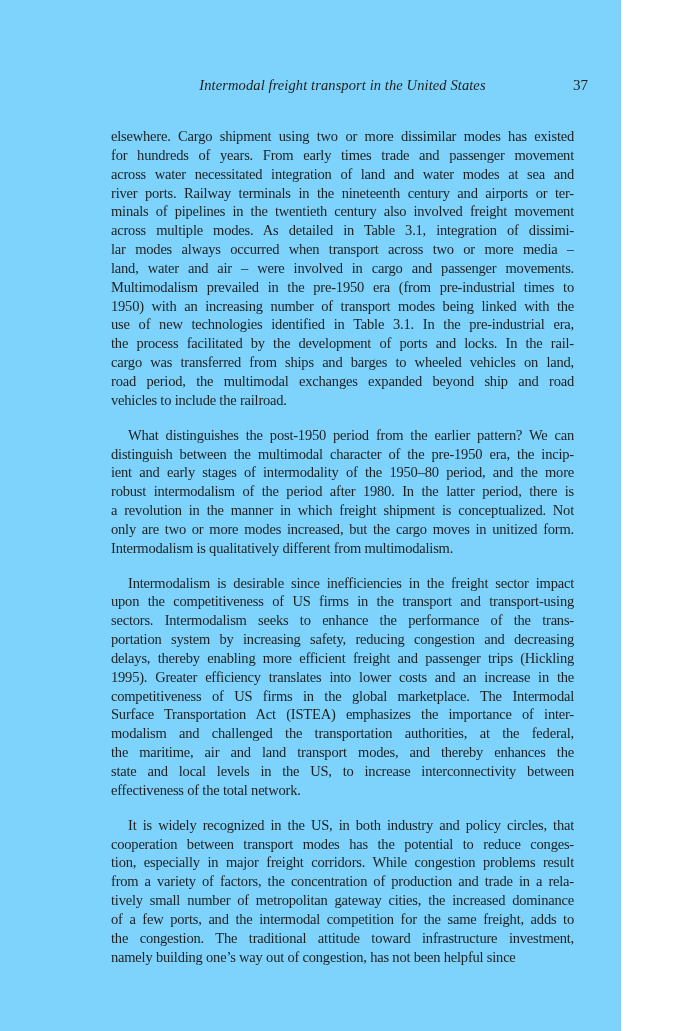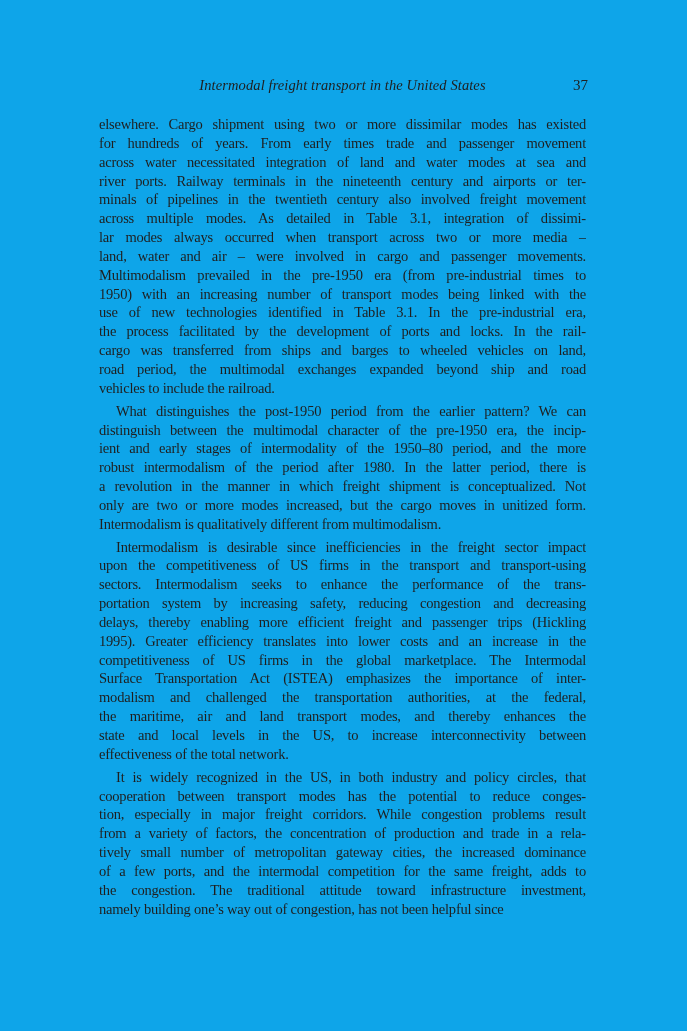--- a/index.html
+++ b/index.html
@@ -2,23 +2,23 @@
 <html><head>
 <meta charset="utf-8">
 <style>
   html, body {
     margin: 0;
     padding: 0;
     background: #ffffff;
   }
   .page {
     position: relative;
-    width: 687px;
+    width: 621px;
     height: 1031px;
-    background: #0ea5e9;
+    background: #7dd3fc;
     font-family: "Liberation Serif", serif;
     color: #1f1f1f;
     overflow: hidden;
   }
   .running-header {
     position: absolute;
     top: 76px;
     left: 95px;
     width: 495px;
     height: 20px;
@@ -41,21 +41,21 @@
   .page-body {
     position: absolute;
     top: 111px;
     left: 95px;
     width: 495px;
     font-size: 14.5px;
     line-height: 18.85px;
     letter-spacing: -0.2px;
   }
   .para {
-    margin: 4px;
+    margin: 16px;
     padding: 0;
   }
   .line {
     text-align: justify;
     text-align-last: justify;
     white-space: nowrap;
     overflow: hidden;
   }
   .line.last {
     text-align-last: left;

